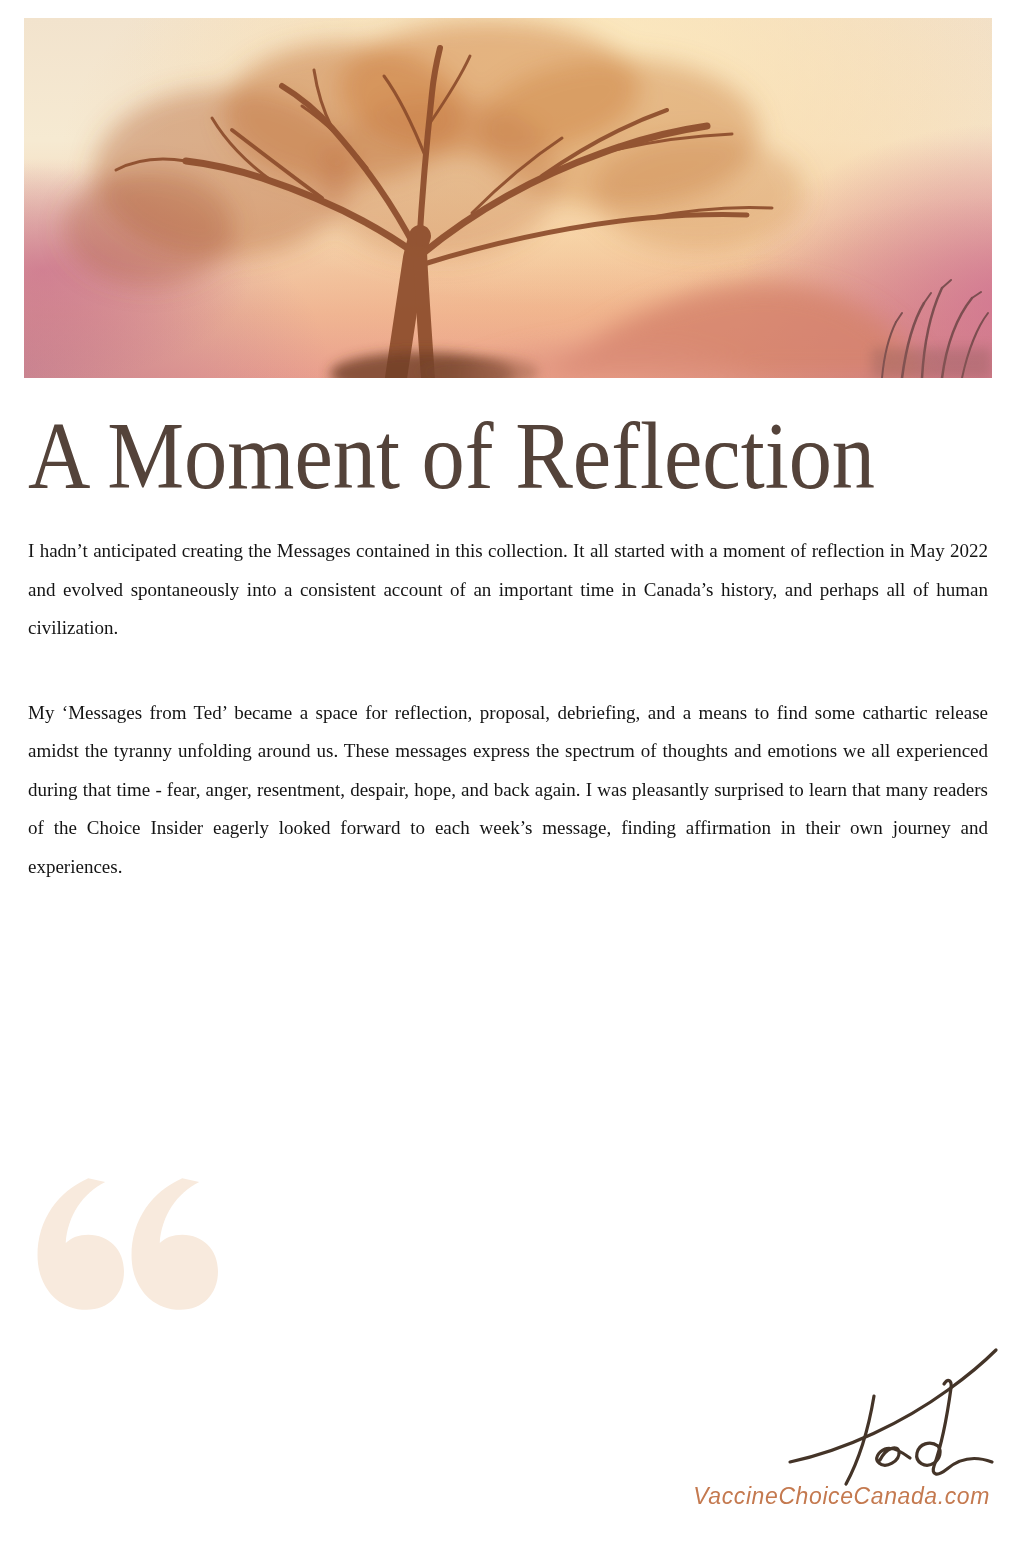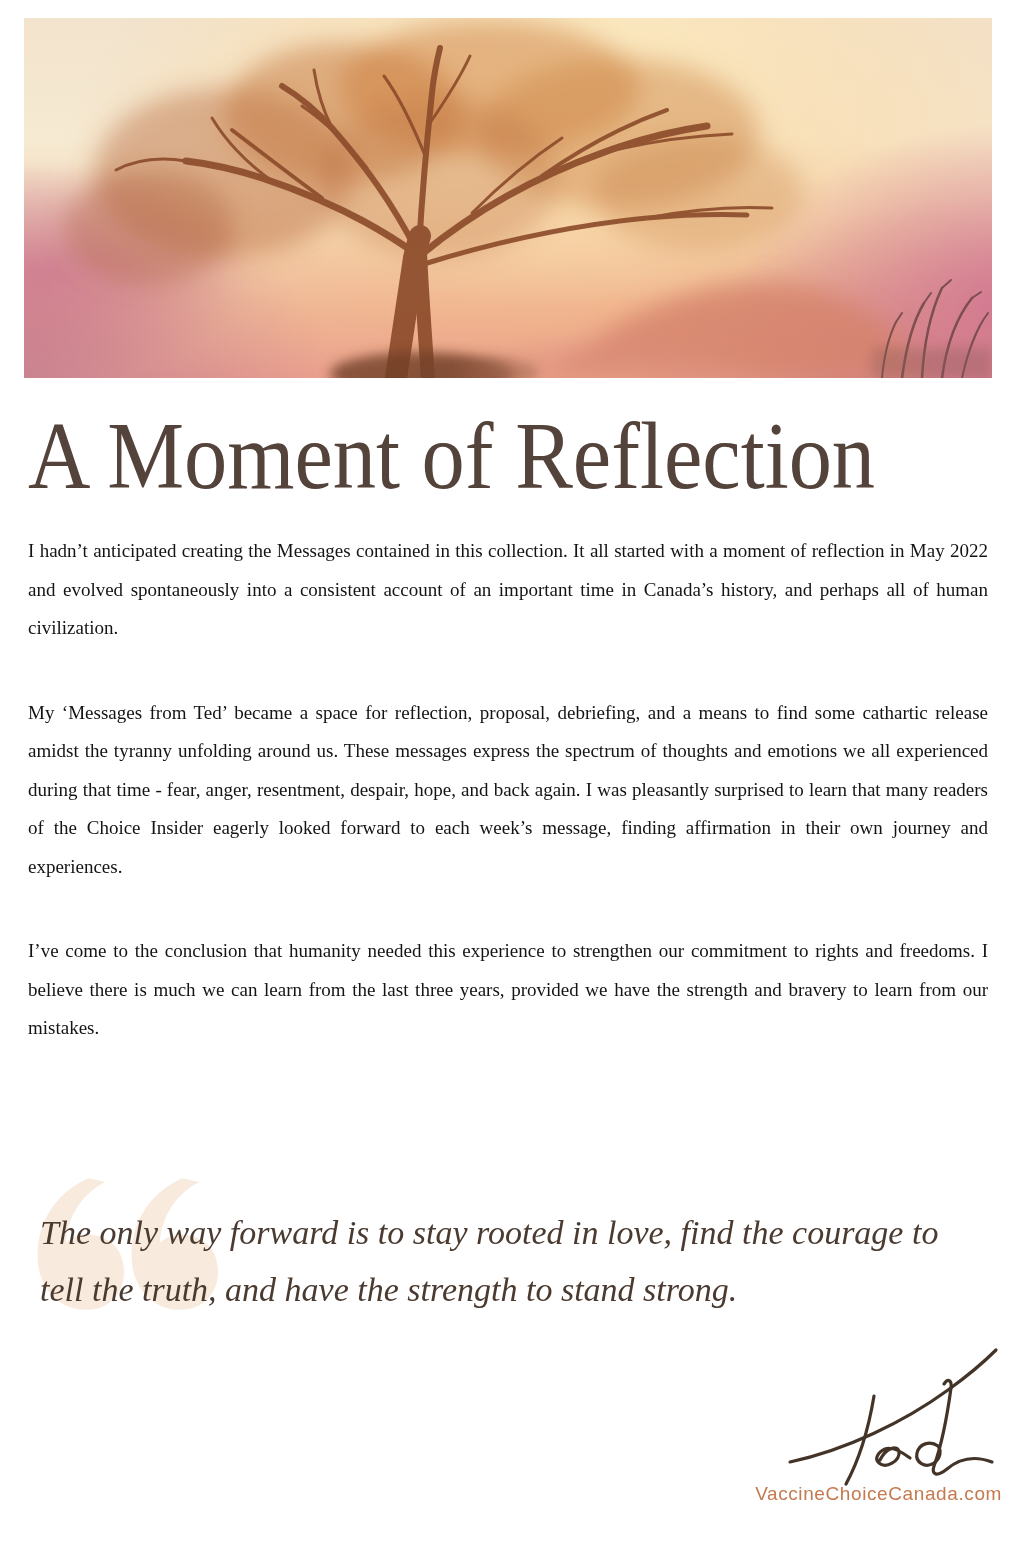--- a/index.html
+++ b/index.html
@@ -37,23 +37,23 @@
   
   .pull{position:absolute;left:28px;top:1172px;width:946px;margin:0;}
   .qmark{position:absolute;left:2px;top:2px;width:188px;height:142px;}
   .qtext{
     position:relative;z-index:1;margin:32px 0 0 12px;font-style:italic;
     font-size:34px;line-height:57px;color:#4a3a30;
   }
   
   .sig{position:absolute;left:786px;top:1342px;width:214px;height:148px;}
   .site{
-    position:absolute;right:14px;top:1483px;
-    font-family:"Liberation Sans",sans-serif;font-size:19px;
-    letter-spacing:.6px;color:#c4794f;cursor:pointer;
+    position:absolute;right:26px;top:1483px;
+    font-family:"Liberation Sans",sans-serif;font-size:23px;
+    letter-spacing:.6px;color:#c4794f;cursor:pointer;font-style:italic;
   }
 </style>
 </head>
 <body>
 
 <div class="page">
 
   <figure class="hero" aria-label="Misty sunrise landscape with backlit tree">
     <svg viewBox="0 0 968 360" preserveAspectRatio="none">
       <defs>
@@ -116,34 +116,32 @@
       </g>
       <rect x="848" y="330" width="120" height="30" fill="#8a5a58" opacity=".35" filter="url(#b6)"></rect>
     </svg>
   </figure>
 
   <h1 class="title">A Moment of Reflection</h1>
 
   <section class="body">
     <p>I hadn’t anticipated creating the Messages contained in this collection. It all started with a moment of reflection in May 2022 and evolved spontaneously into a consistent account of an important time in Canada’s history, and perhaps all of human civilization.</p>
     <p>My ‘Messages from Ted’ became a space for reflection, proposal, debriefing, and a means to find some cathartic release amidst the tyranny unfolding around us.  These messages express the spectrum of thoughts and emotions we all experienced during that time - fear, anger, resentment, despair, hope, and back again. I was pleasantly surprised to learn that many readers of the Choice Insider eagerly looked forward to each week’s message, finding affirmation in their own journey and experiences.</p>
-    <p>I’ve come to the conclusion that humanity needed this experience to strengthen our commitment to rights and freedoms. I believe there is much we can learn from the last three years, provided we have the strength and bravery to learn from our mistakes.</p>
   </section>
 
   <blockquote class="pull">
     <svg class="qmark" viewBox="0 0 200 150">
       <g fill="#f8eadd">
         <path d="M62,4 C30,18 8,48 8,86 C8,120 30,144 60,144 C84,144 100,127 100,103
                  C100,80 84,64 62,64 C52,64 44,67 38,73 C40,44 56,20 80,8 Z"></path>
         <path transform="translate(100,0)" d="M62,4 C30,18 8,48 8,86 C8,120 30,144 60,144
                  C84,144 100,127 100,103 C100,80 84,64 62,64 C52,64 44,67 38,73
                  C40,44 56,20 80,8 Z"></path>
       </g>
     </svg>
-    <p class="qtext">The only way forward is to stay rooted in love, find the courage to tell the truth, and have the strength to stand strong.</p>
   </blockquote>
 
   <svg class="sig" viewBox="0 0 214 148" aria-label="Ted">
     <g stroke="#443428" stroke-width="3.2" fill="none" stroke-linecap="round" stroke-linejoin="round">
       <path d="M4,120 C60,108 118,80 162,48 C180,35 198,20 210,8"></path>
       <path d="M88,54 C83,84 73,118 60,142"></path>
       <path d="M94,118 C100,106 112,102 113,110 C114,119 100,127 93,121 C88,117 92,110 99,107 C106,104 116,110 124,116"></path>
       <path d="M152,104 C144,98 133,102 131,111 C129,120 139,127 148,121 C154,117 156,109 152,104"></path>
       <path d="M158,42 C162,36 166,38 165,46 C162,68 156,102 148,124 C145,133 151,135 161,127 C174,116 190,114 206,120"></path>
     </g>

